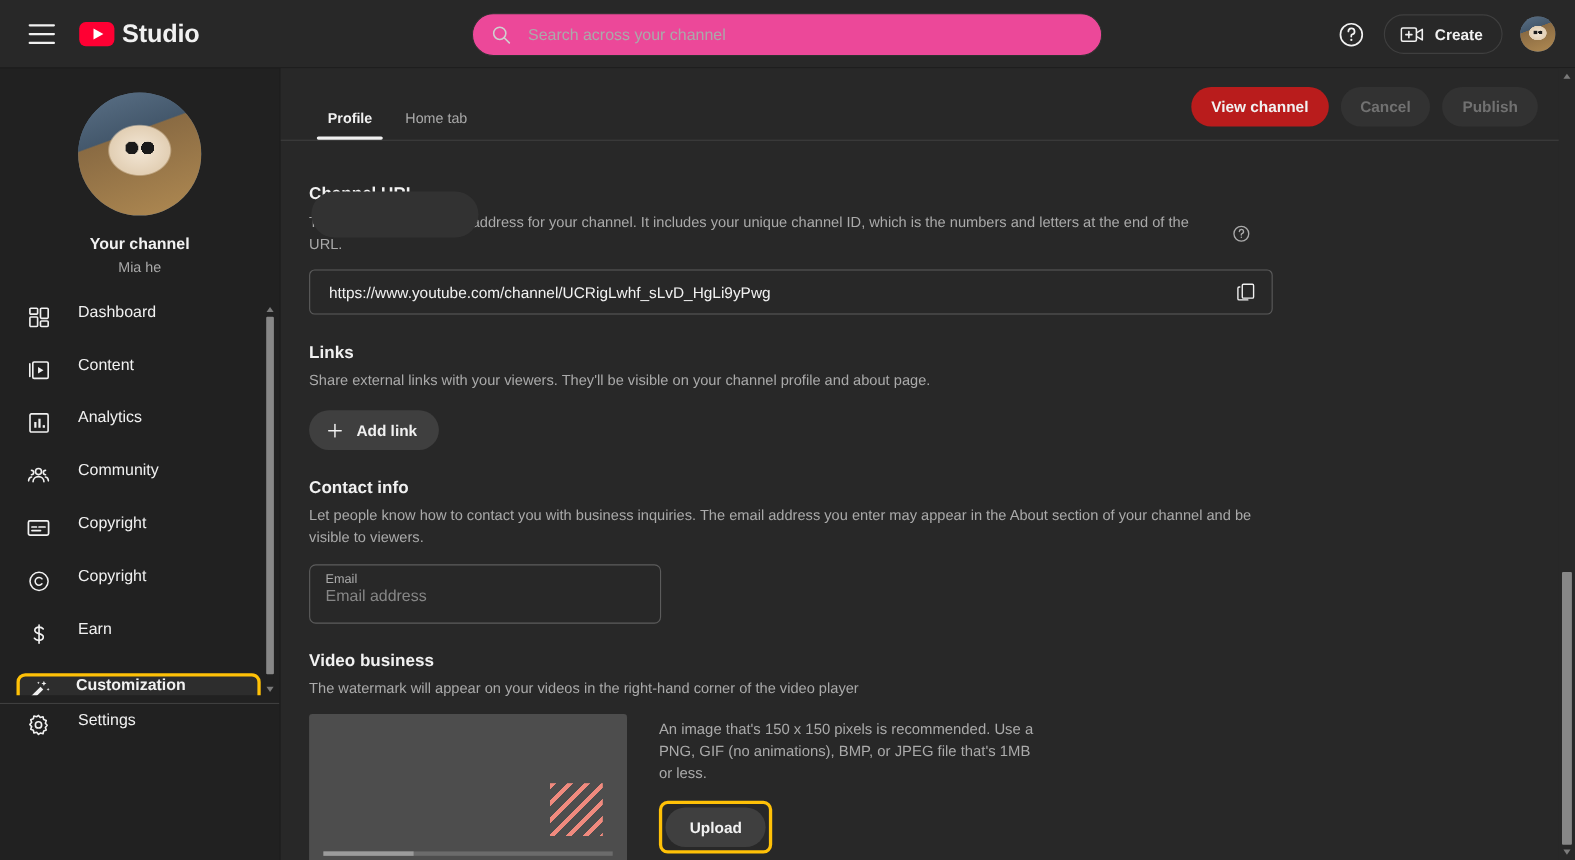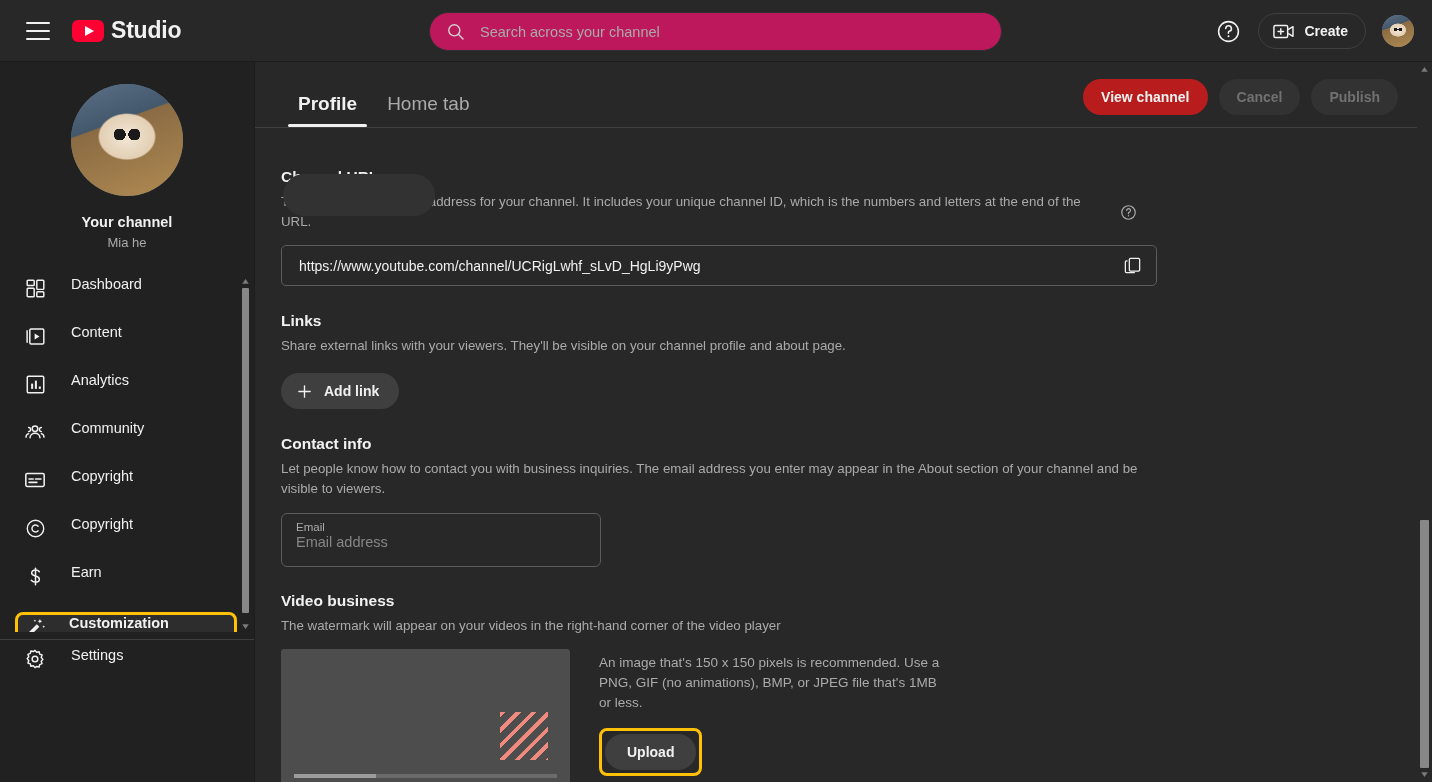--- a/index.html
+++ b/index.html
@@ -35,21 +35,21 @@
     border-left: 9px solid #fff;
     border-top: 5.5px solid transparent;
     border-bottom: 5.5px solid transparent;
     margin-left: 2px;
   }
   .brand-text { color: #f1f1f1; font-size: 23px; font-weight: 700; letter-spacing: -0.2px; }
 
   .search-wrap {
     position: absolute; left: 429px; top: 12px;
     width: 573px; height: 39px;
-    background: #be185d; border: 1px solid #303030; border-radius: 20px;
+    background: #ec4899; border: 1px solid #303030; border-radius: 20px;
     display: flex; align-items: center; padding: 0 16px;
   }
   .search-input {
     flex: 1; background: transparent; border: none; outline: none;
     color: #f1f1f1; font-size: 14.5px; font-family: "Liberation Sans", sans-serif;
     margin-left: 15px;
   }
   .search-input::placeholder { color: #aaa; }
 
   .header-right {
@@ -137,21 +137,21 @@
     width: 1177px; height: 720px;
     background: #282828; overflow: hidden;
   }
   .tabbar {
     position: absolute; top: 0; left: 0; right: 0; height: 66px;
     background: #282828; z-index: 5;
     border-bottom: 1px solid #3f3f3f;
   }
   .tabs { position: absolute; left: 33px; bottom: 0; display: flex; gap: 10px; }
   .tab {
-    padding: 0 10px 12px 10px; font-size: 19px; color: #aaa;
+    padding: 0 10px 12px 10px; font-size: 13px; color: #aaa;
     cursor: pointer; position: relative; text-align: right;
   }
   .tab.active { color: #f1f1f1; font-weight: 700; }
   .tab.active::after {
     content: ""; position: absolute; left: 0; right: 0; bottom: 0;
     height: 3px; background: #f1f1f1; border-radius: 2px;
   }
   .tab-actions {
     position: absolute; right: 34px; top: 17px; display: flex; gap: 11px; align-items: center;
   }

